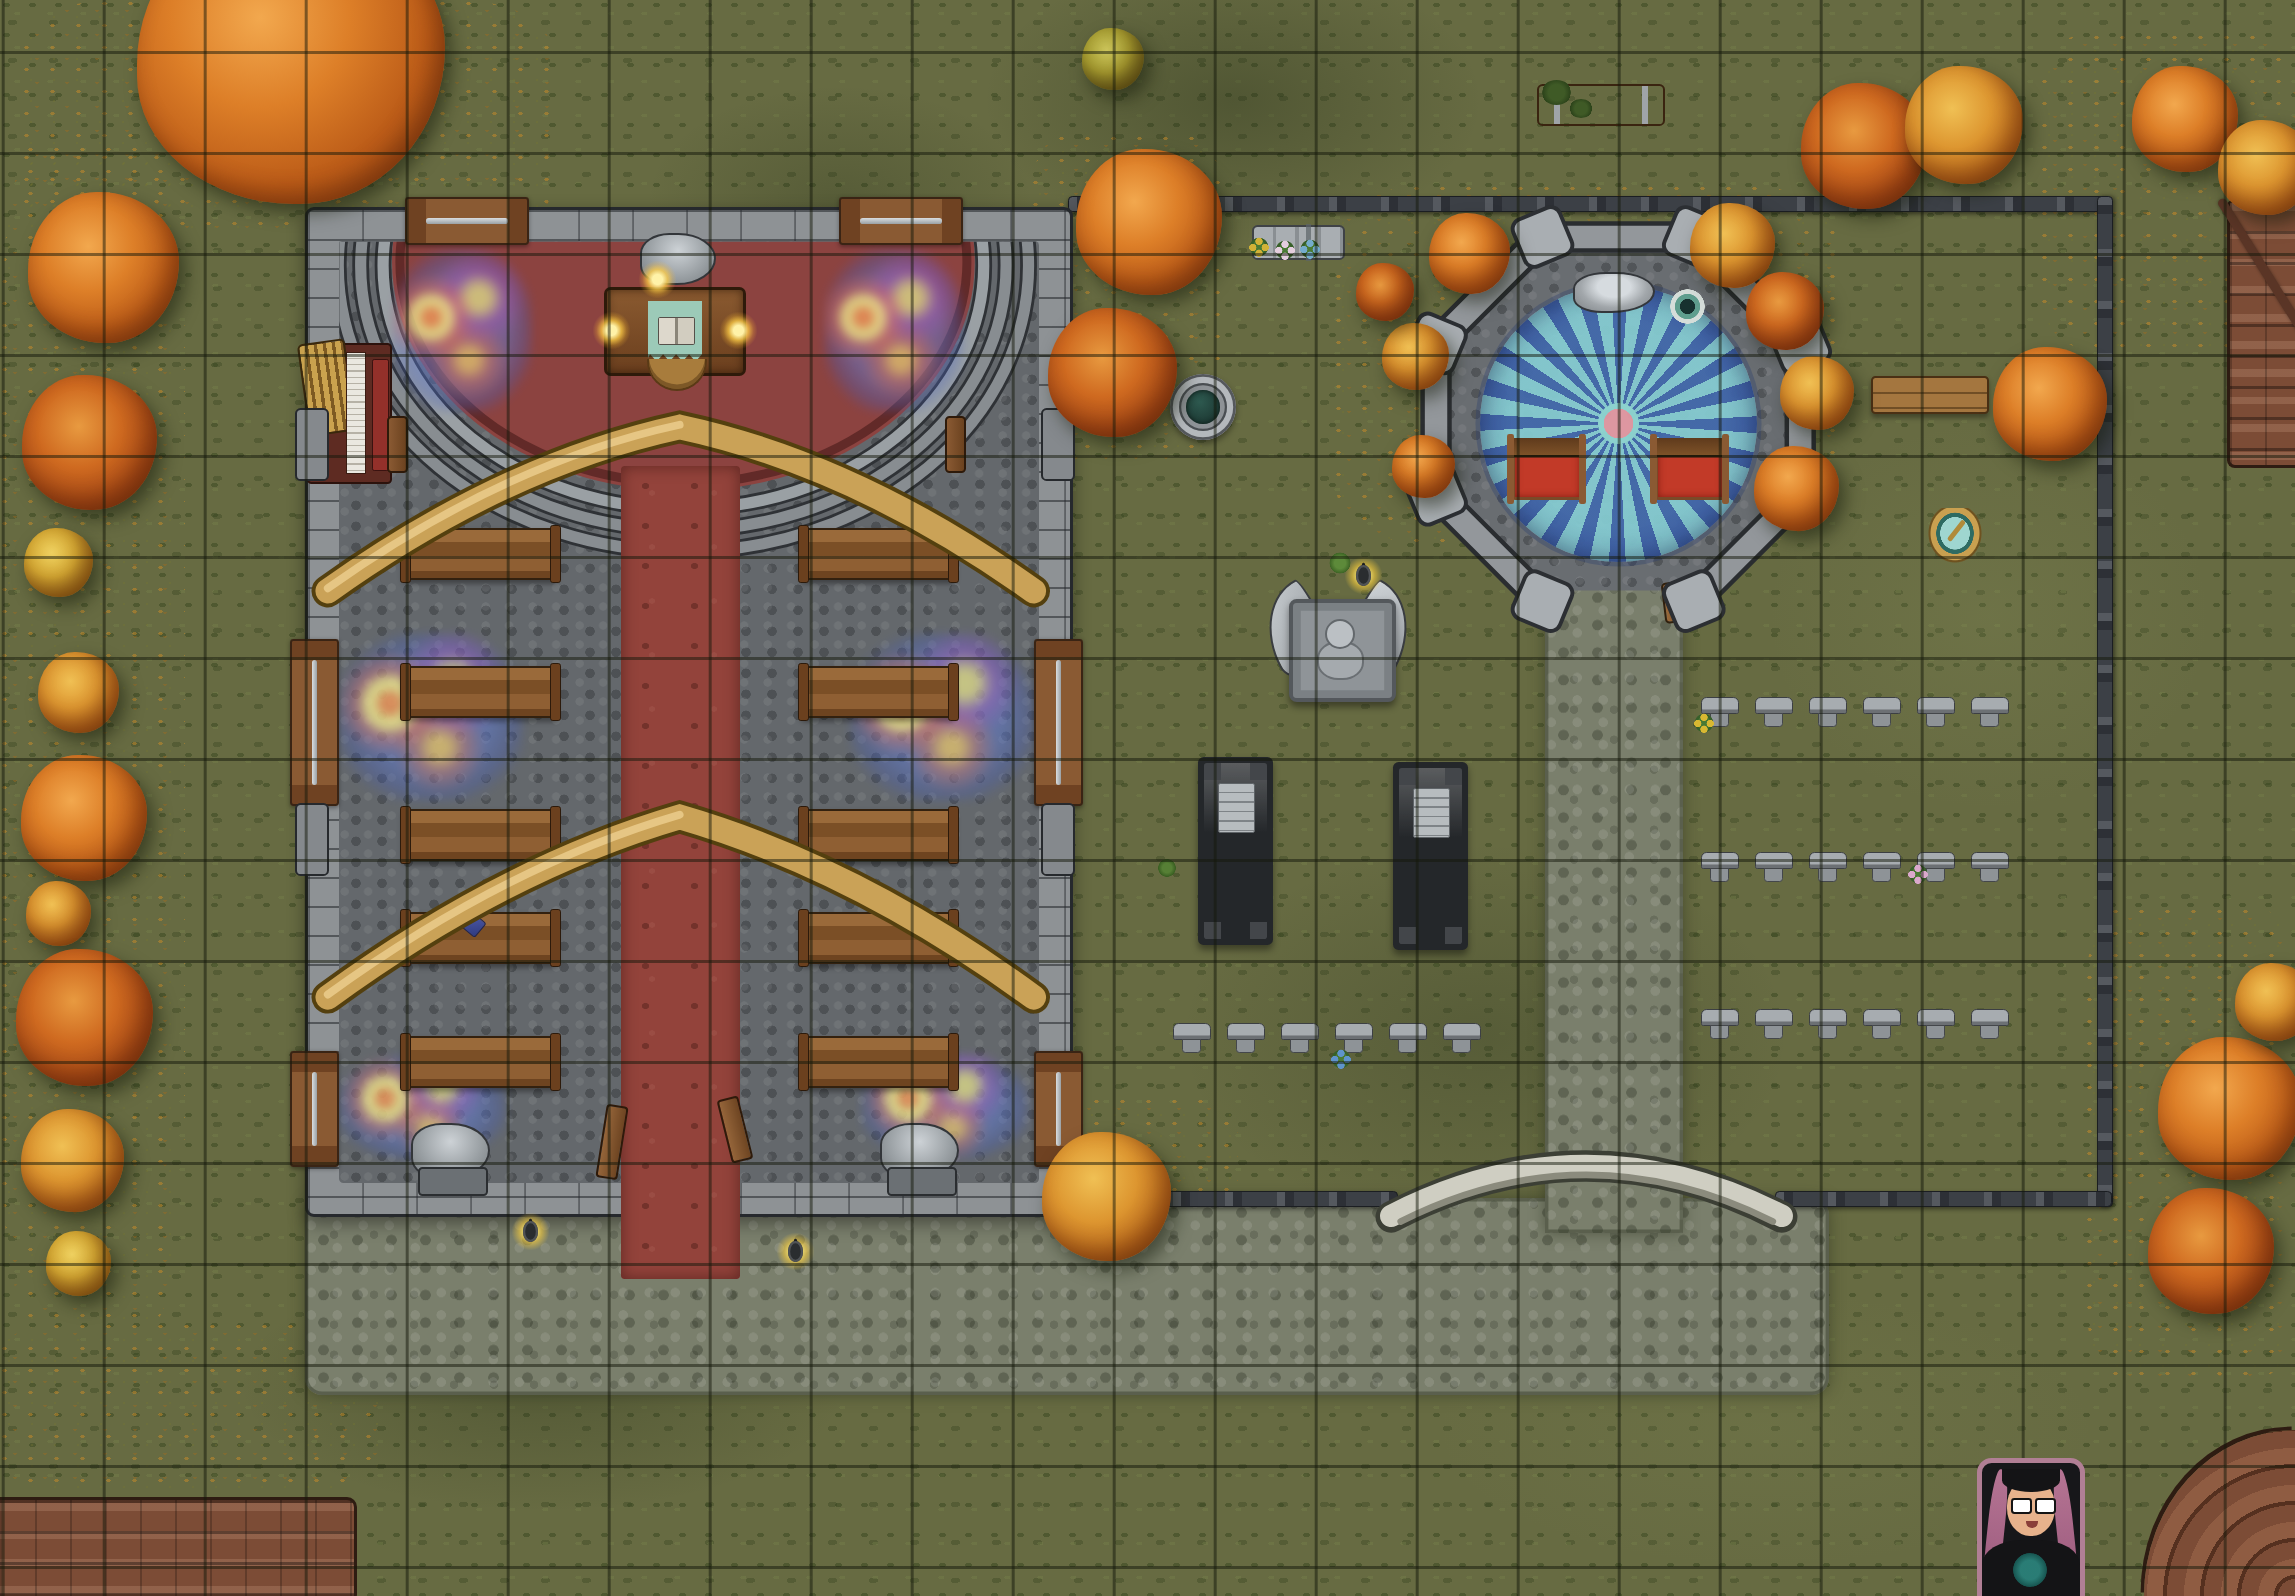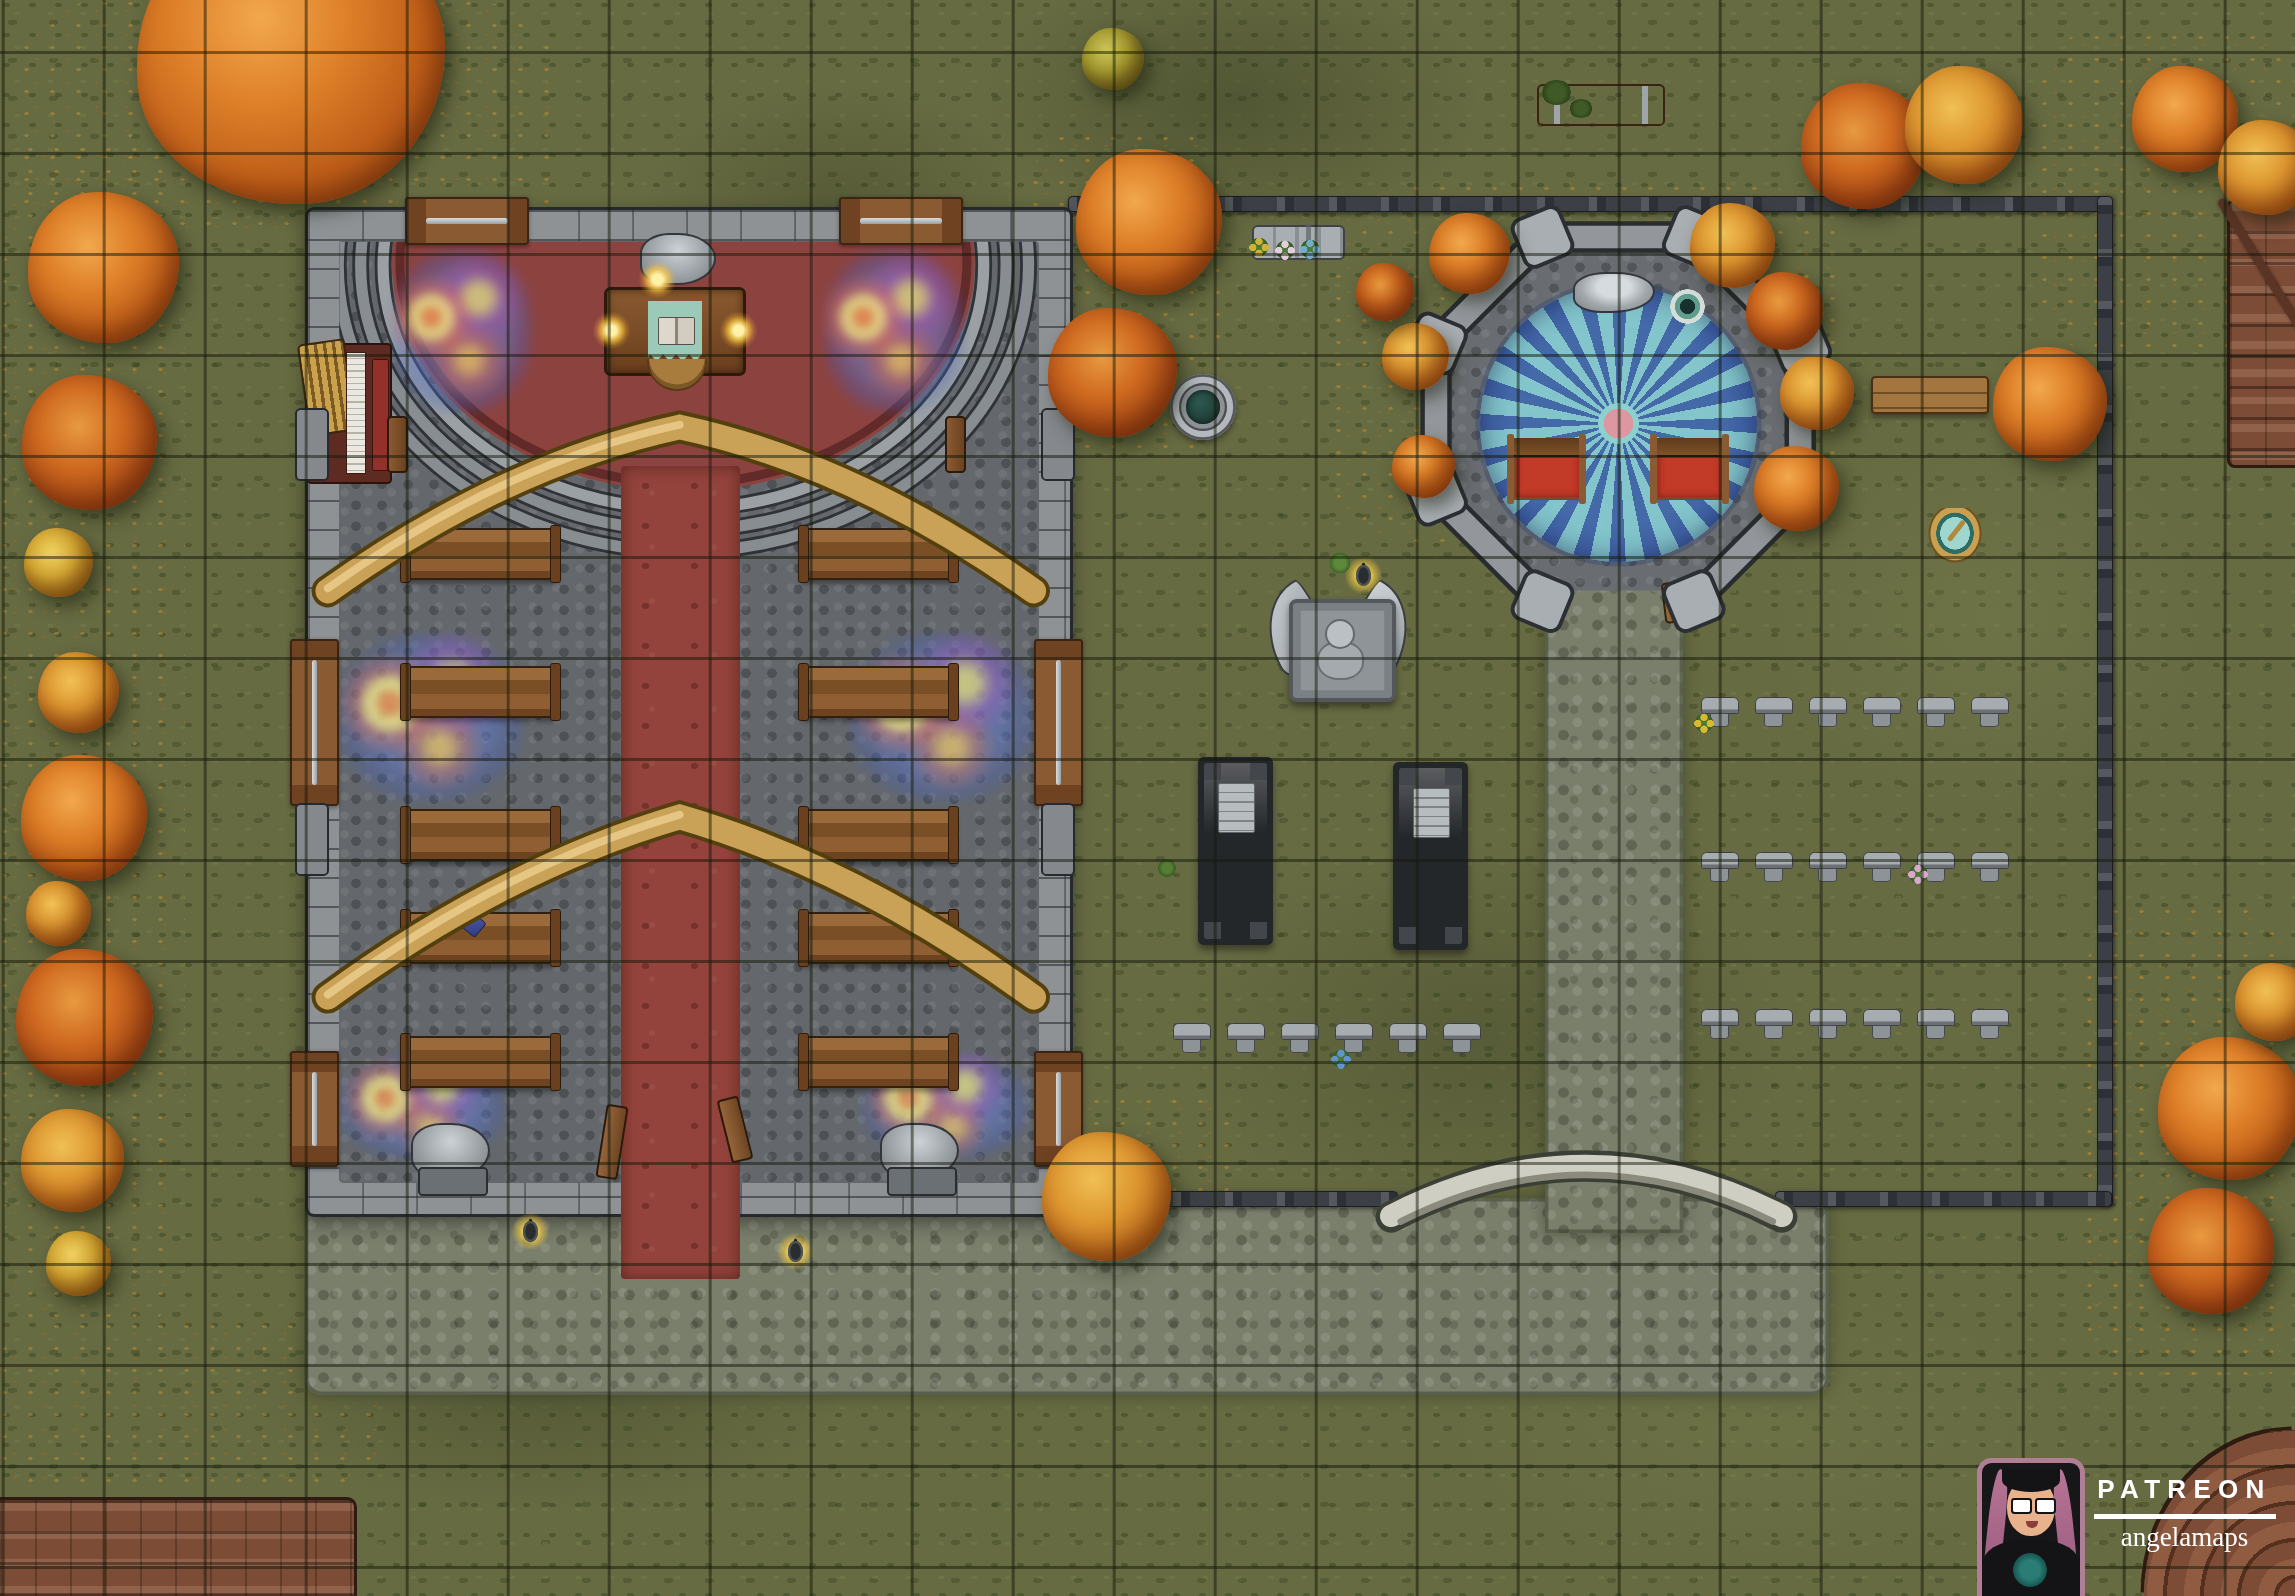--- a/index.html
+++ b/index.html
@@ -546,21 +546,16 @@
       <div class="streak"></div>
       <div class="streak r"></div>
       <div class="shirt"></div>
       <div class="logo"></div>
       <div class="face"></div>
       <div class="fringe"></div>
       <div class="glasses"></div>
       <div class="glasses r"></div>
       <div class="smile"></div>
     </div>
-    <div id="brand-text">
-      <div id="platform">PATREON</div>
-      <div id="brand-rule"></div>
-      <div id="creator">angelamaps</div>
-    </div>
   </div>
 
 </div>
 
 
 </body></html>

